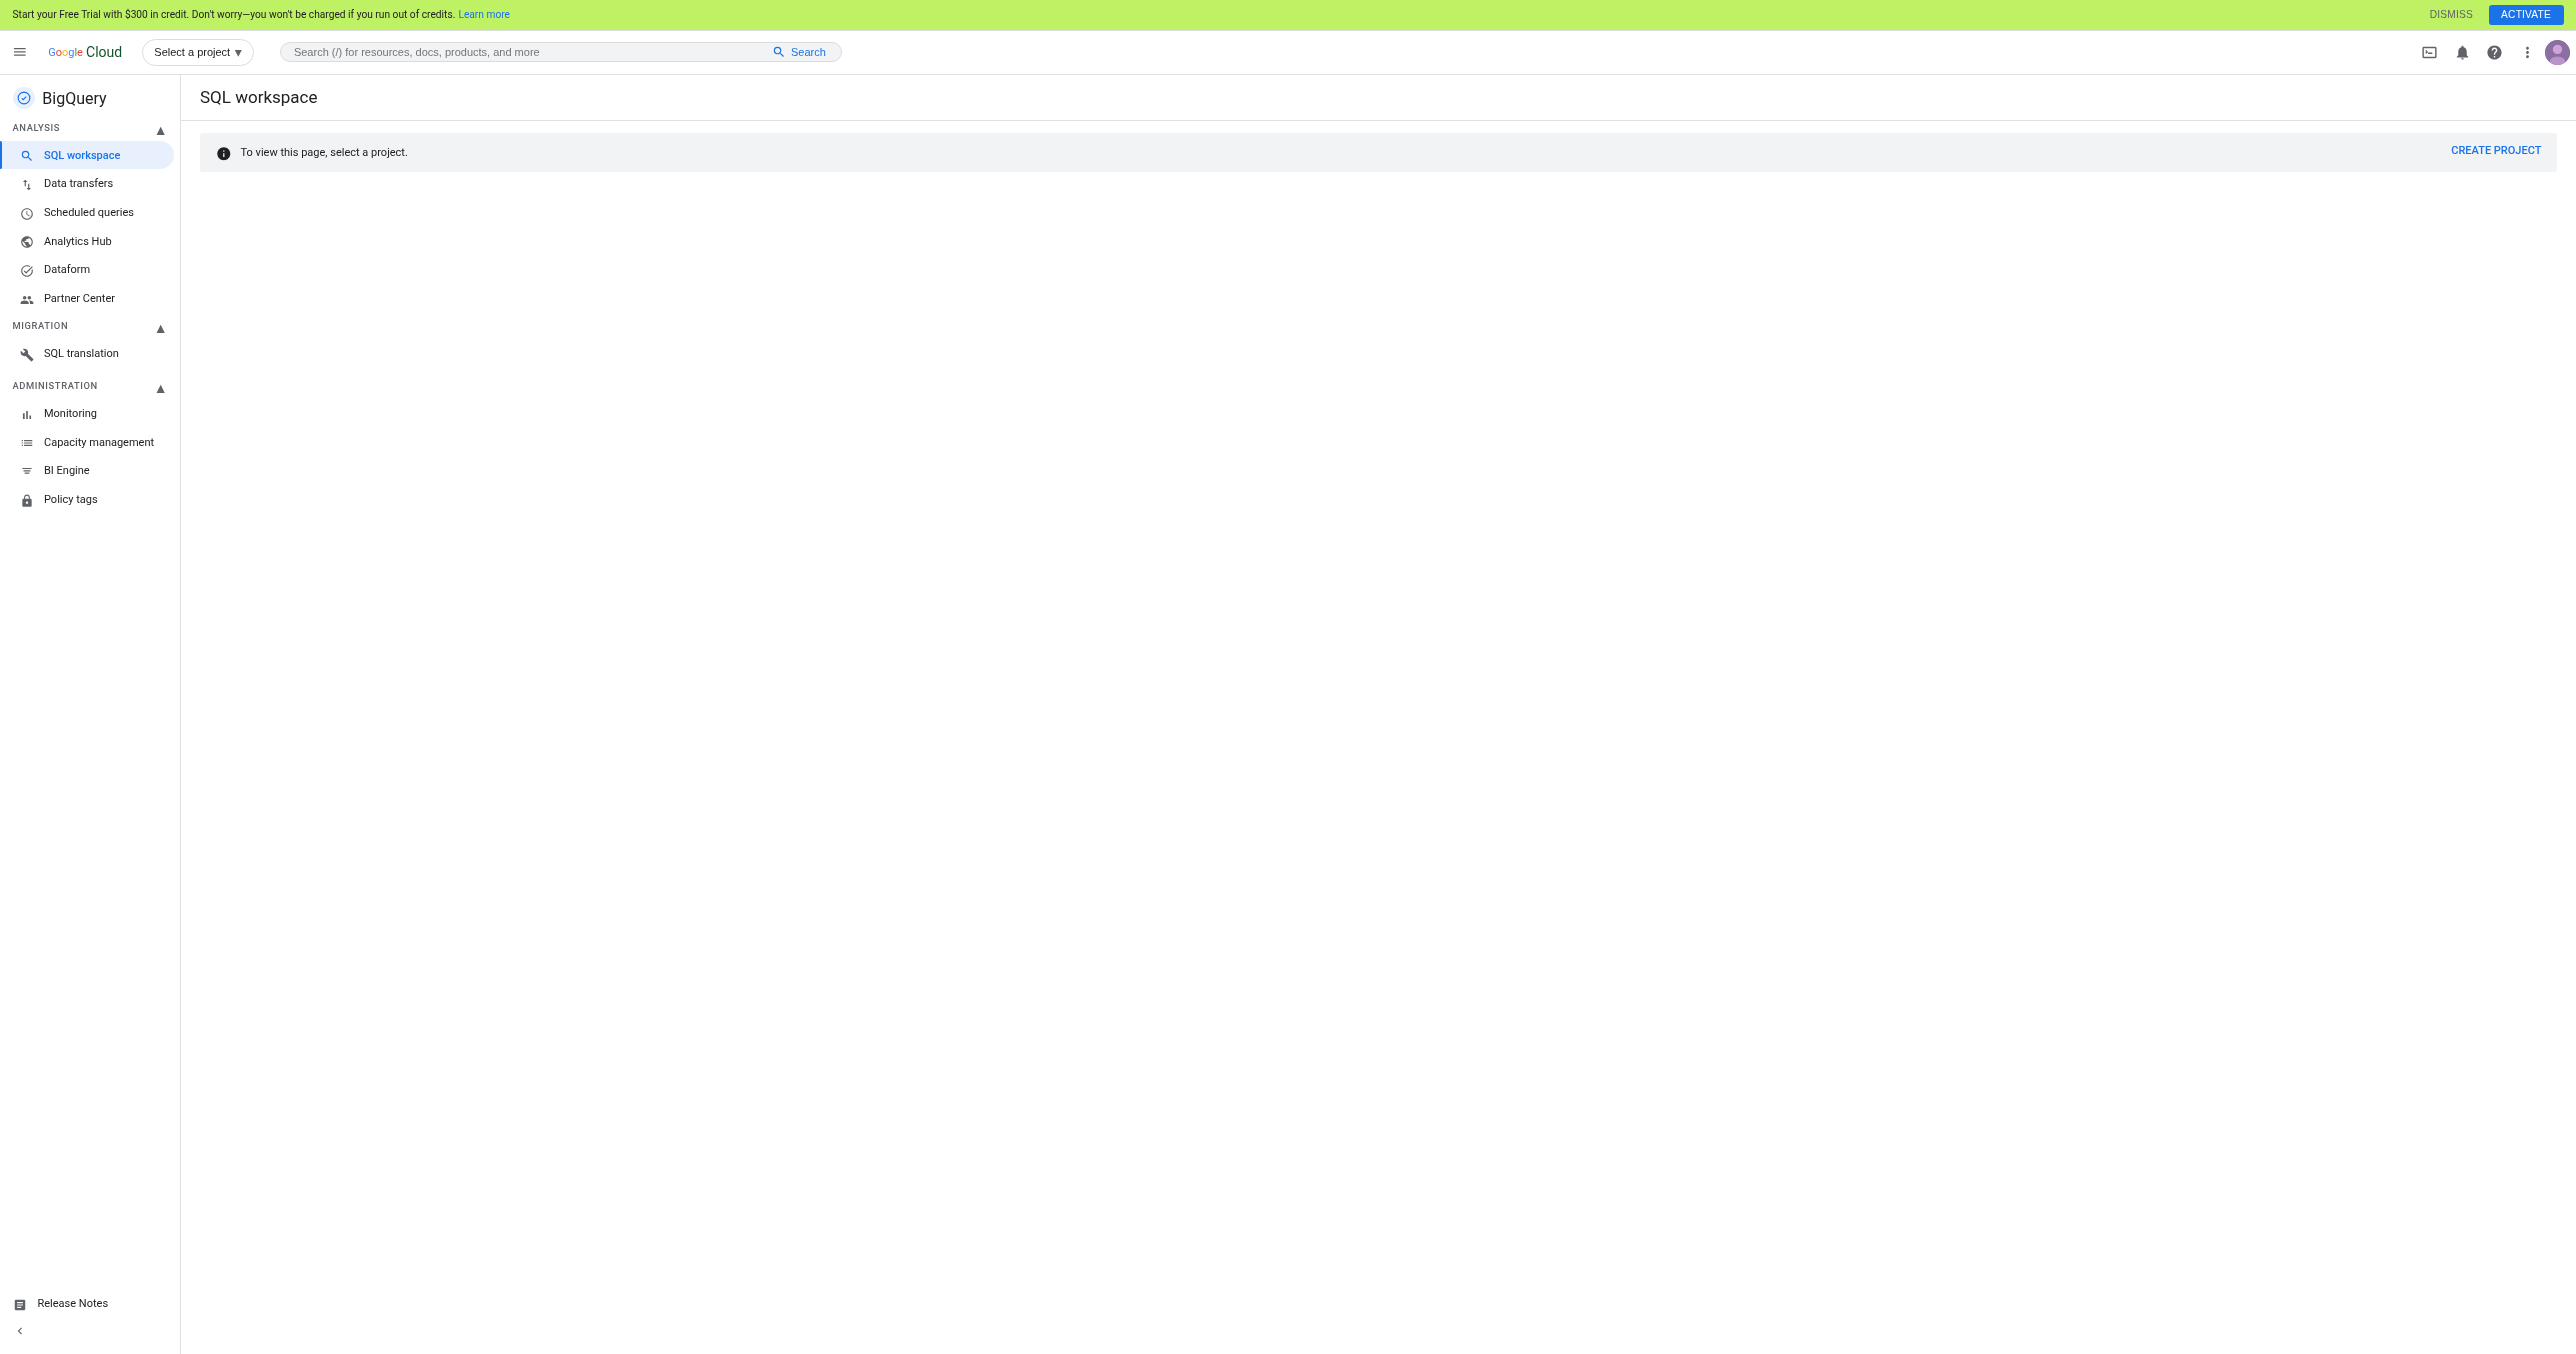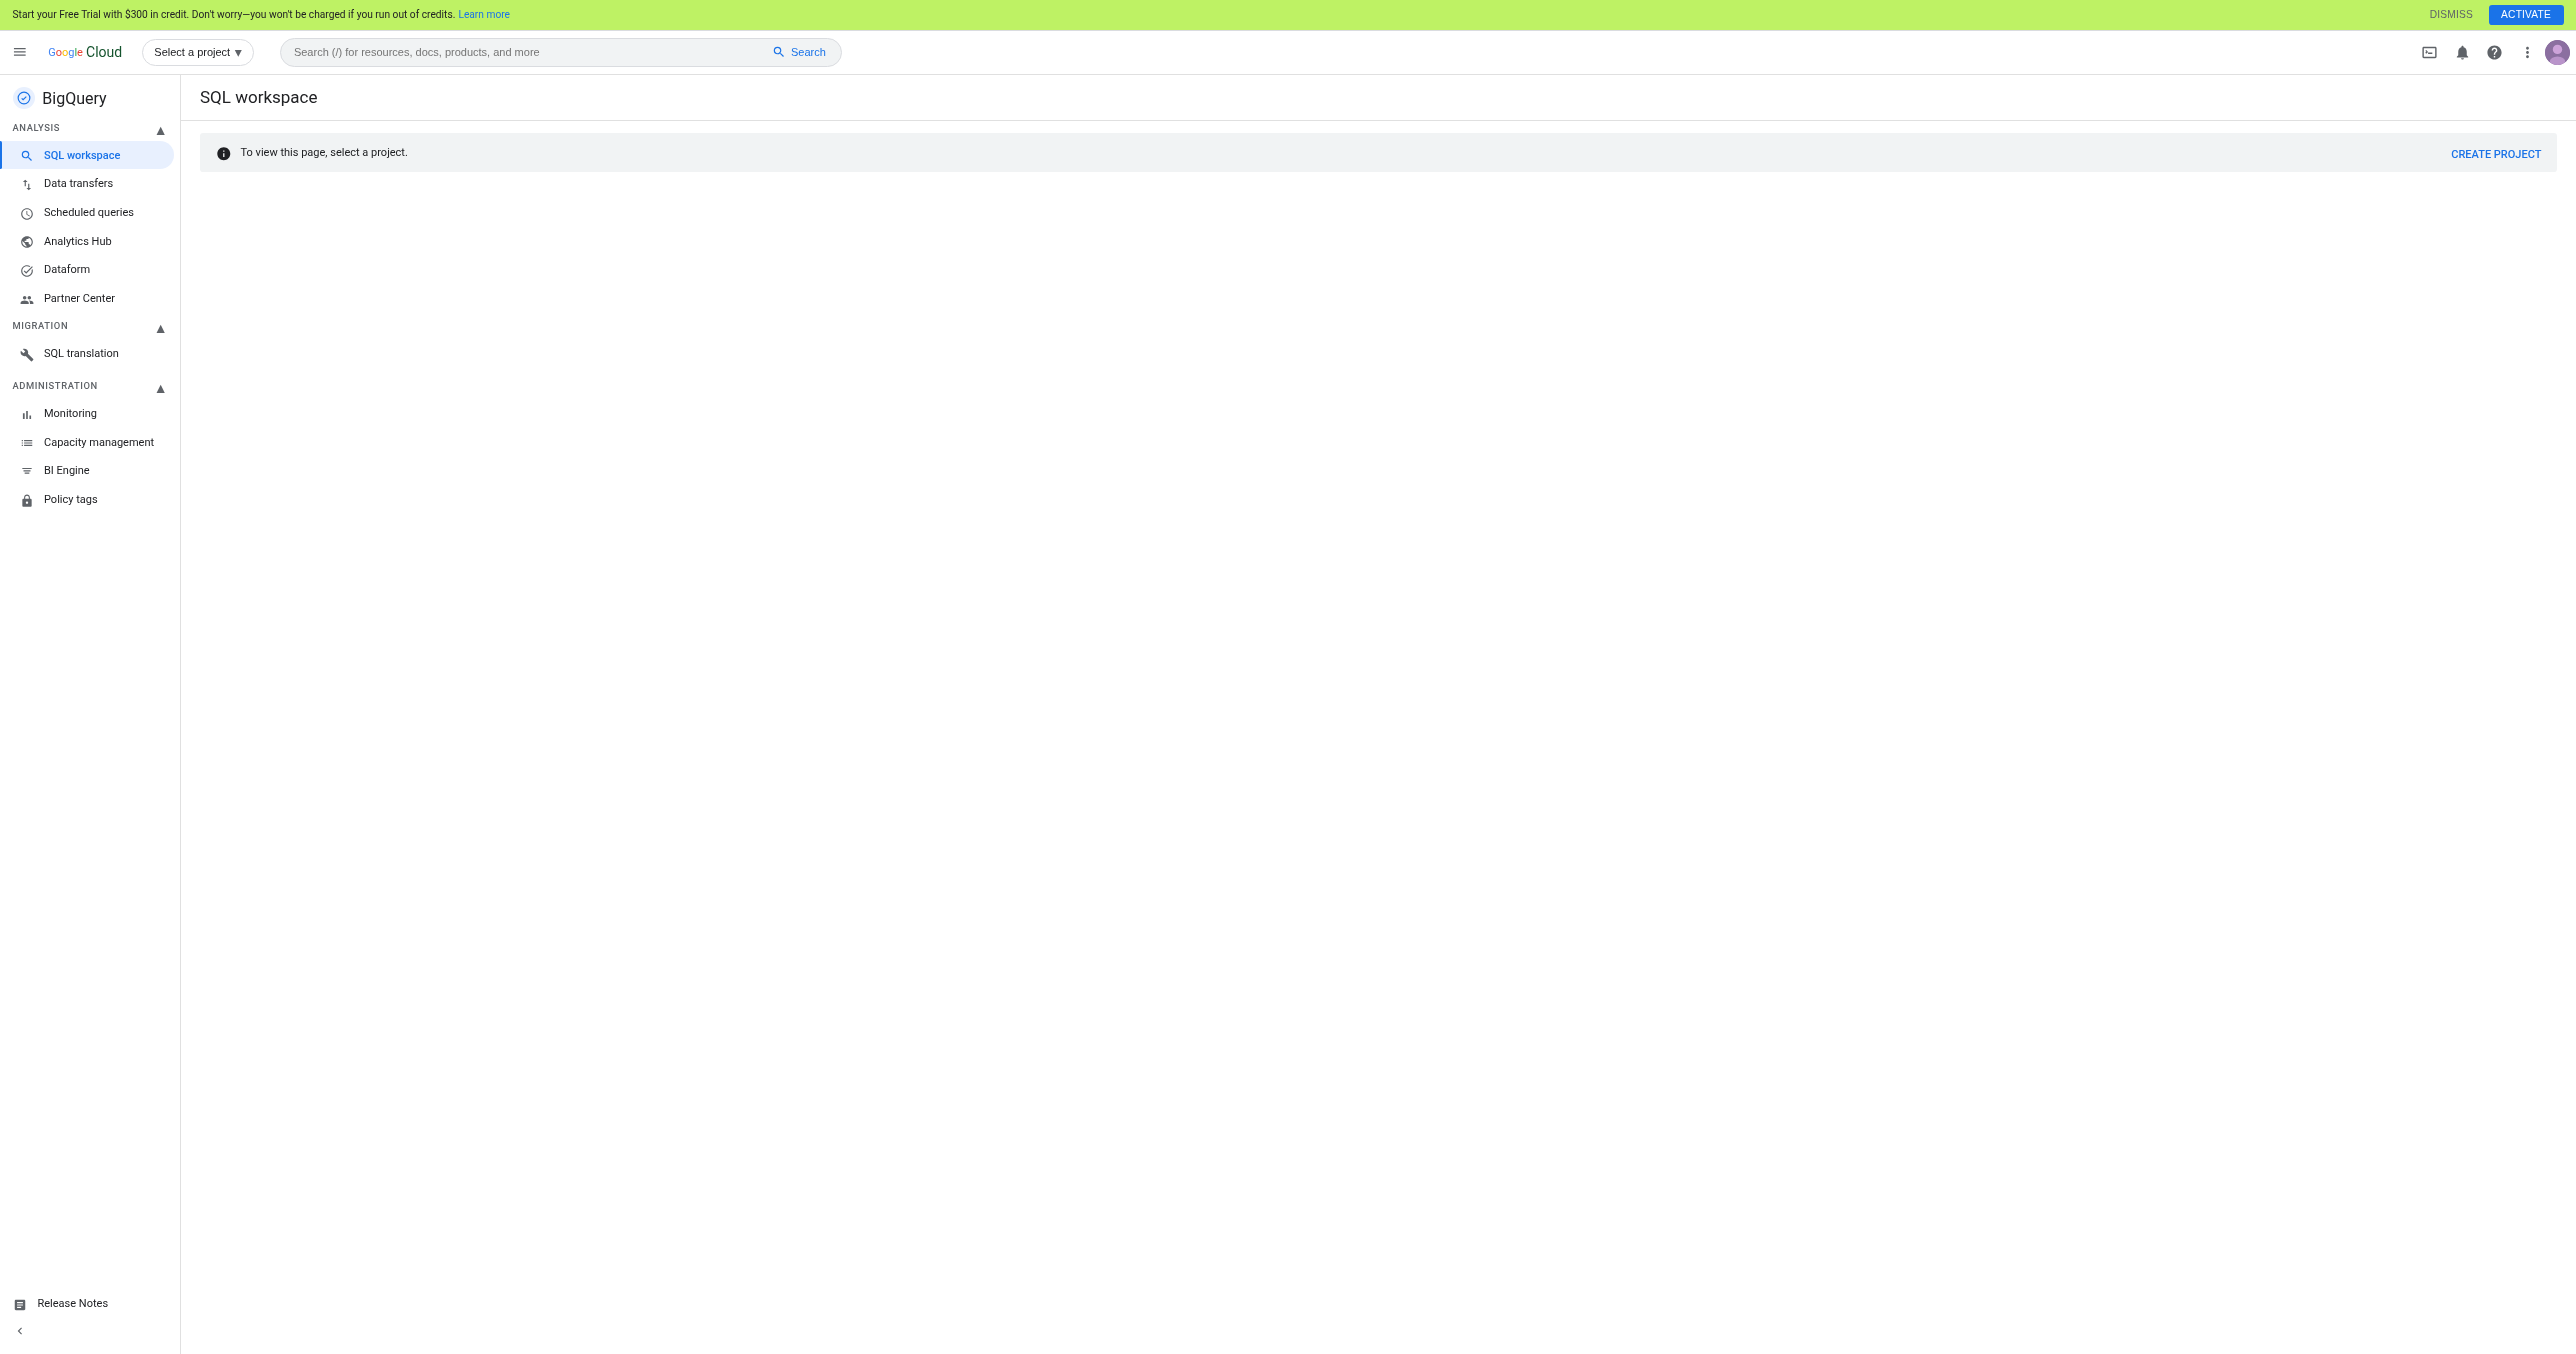--- a/index.html
+++ b/index.html
@@ -60,21 +60,21 @@
       border: 0.8px solid #dadce0; border-radius: 19px;
       padding: 4.7px 11px; background: #fff; cursor: pointer;
       font-size: 11px; color: #202124; white-space: nowrap;
     }
     .select-project-btn .chevron { color: #5f6368; font-size: 14px; }
 
     .search-bar {
       flex: 1; max-width: 562px; margin: 0 12.5px;
       display: flex; align-items: center;
       border: 0.8px solid #dadce0; border-radius: 19px;
-      padding: 0 12.5px; height: 29px; background: #f1f3f4;
+      padding: 0 12.5px; height: 20px; background: #f1f3f4;
     }
     .search-input {
       flex: 1; border: none; background: transparent; outline: none;
       font-size: 11px; color: #202124;
     }
     .search-btn {
       display: flex; align-items: center; gap: 4.7px;
       background: none; border: none; cursor: pointer;
       color: #1a73e8; font-size: 11px; font-weight: 500;
       padding: 0 3.1px;
@@ -170,21 +170,21 @@
     
     .main-content {
       flex: 1; overflow: auto; padding: 0;
     }
     .page-title {
       padding: 12.5px 19px; font-size: 17px; font-weight: 400; color: #202124;
       border-bottom: 0.8px solid #e0e0e0;
     }
 
     .info-banner {
-      display: flex; align-items: flex-end; justify-content: space-between;
+      display: flex; align-items: flex-start; justify-content: space-between;
       padding: 11px 15.6px; background: #f1f3f4;
       margin: 12.5px 19px; border-radius: 3.1px;
     }
     .info-banner-left { display: flex; align-items: center; gap: 9.4px; }
     .info-icon { color: #202124; font-size: 14px; }
     .info-text { font-size: 11px; color: #202124; }
     .create-project-link {
       color: #1a73e8; font-size: 11px; font-weight: 500;
       text-decoration: none; cursor: pointer; white-space: nowrap;
     }

